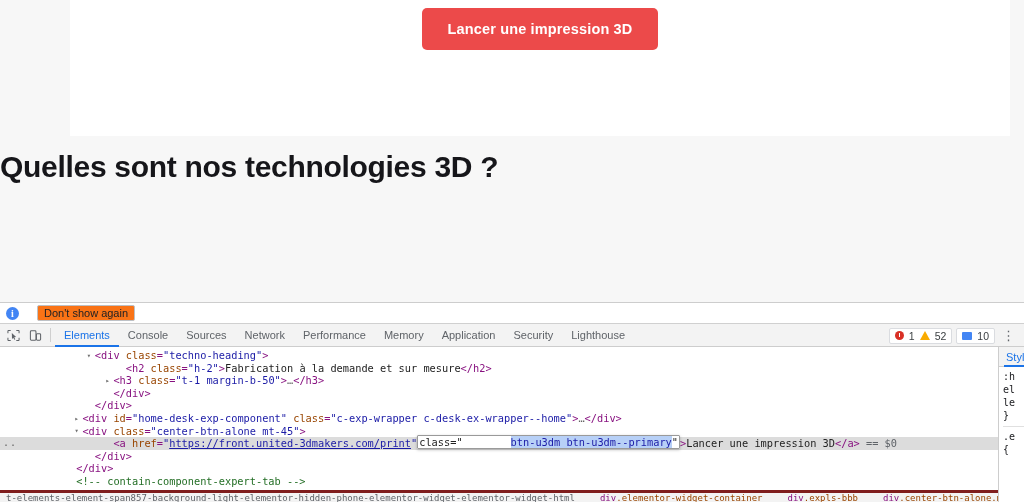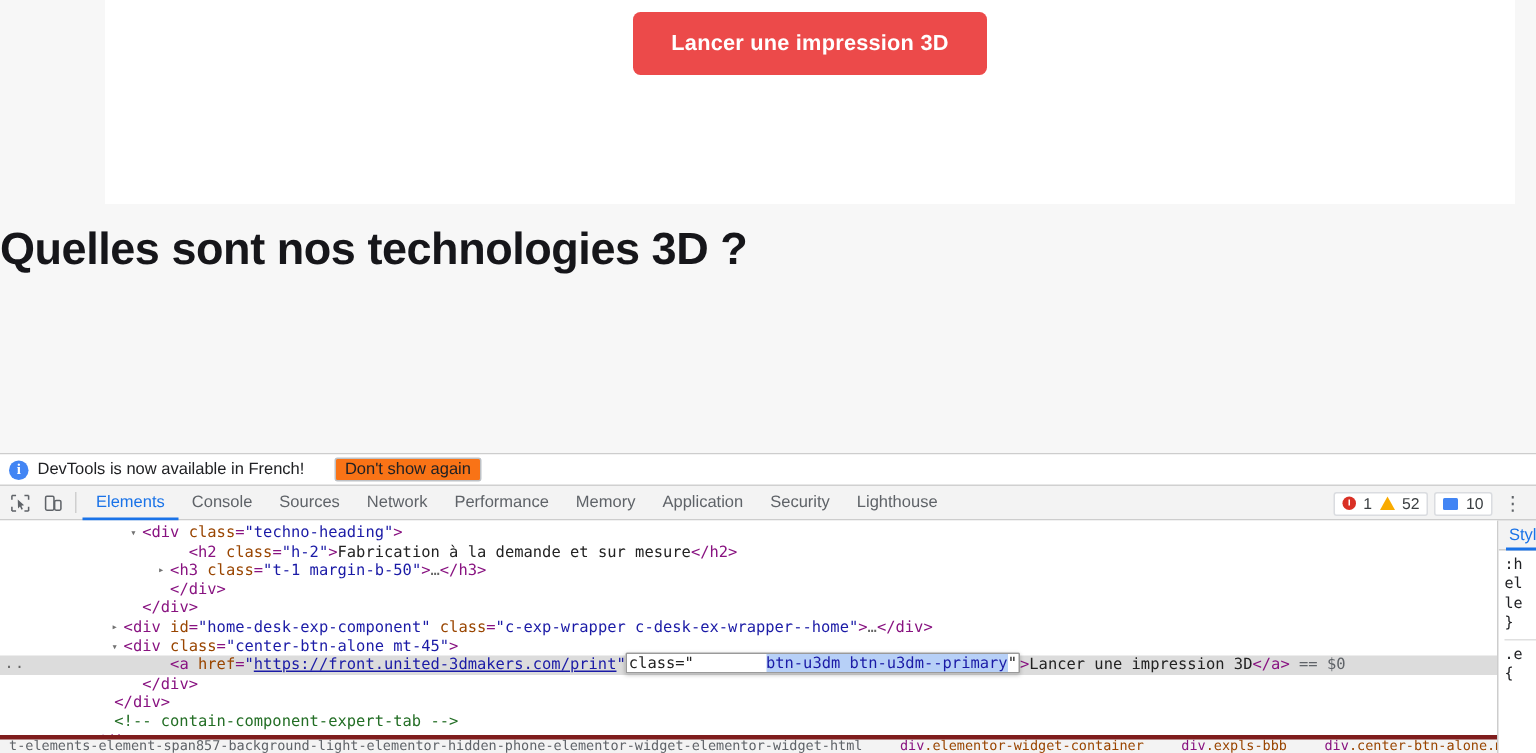--- a/index.html
+++ b/index.html
@@ -263,21 +263,20 @@
     <div class="techno-heading">
       <h2 class="h-2">Quelles sont nos technologies 3D ?</h2>
     </div>
 
   </div>
 
   <div class="devtools">
 
     <div class="infobar">
       <span class="info-icon">i</span>
-      <span class="infobar-text">DevTools is now available in French!</span>
       <button class="ib-btn ghost">Don't show again</button>
     </div>
 
     <div class="tabstrip">
       <div class="dt-tool-icon">
         <svg width="13" height="13" viewBox="0 0 14 14">
           <path d="M1 1.5h3M1 1.5v3M13 1.5h-3M13 1.5v3M1 12.5h3M1 12.5v-3M13 12.5h-3M13 12.5v-3" stroke="#5f6368" stroke-width="1.1" fill="none"></path>
           <path d="M5.2 4.3l4.6 4.2-2 .3 1.1 2.3-1 .5-1.1-2.3-1.4 1.4z" fill="#5f6368"></path>
         </svg>
       </div>

